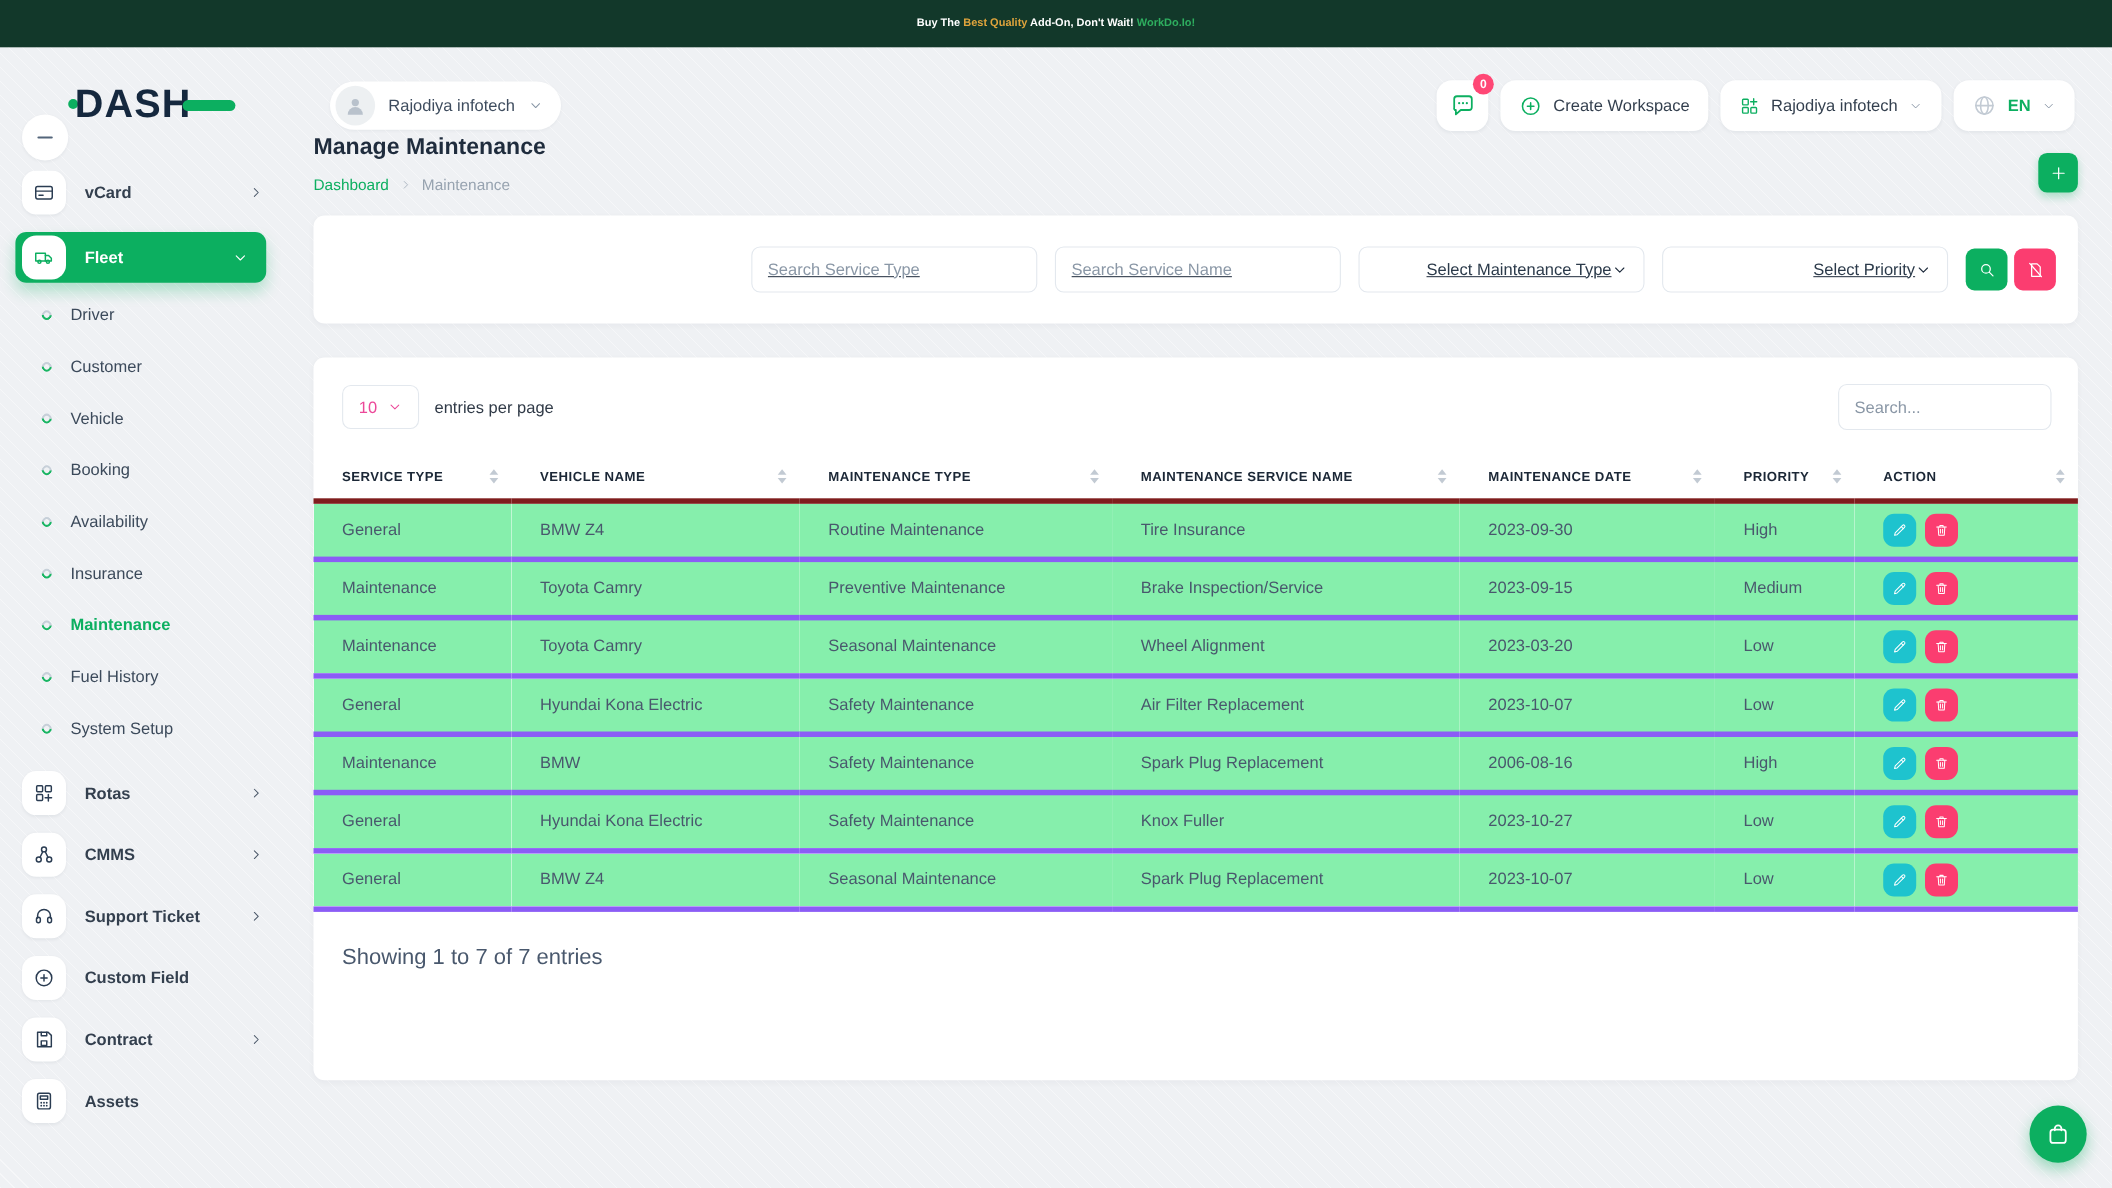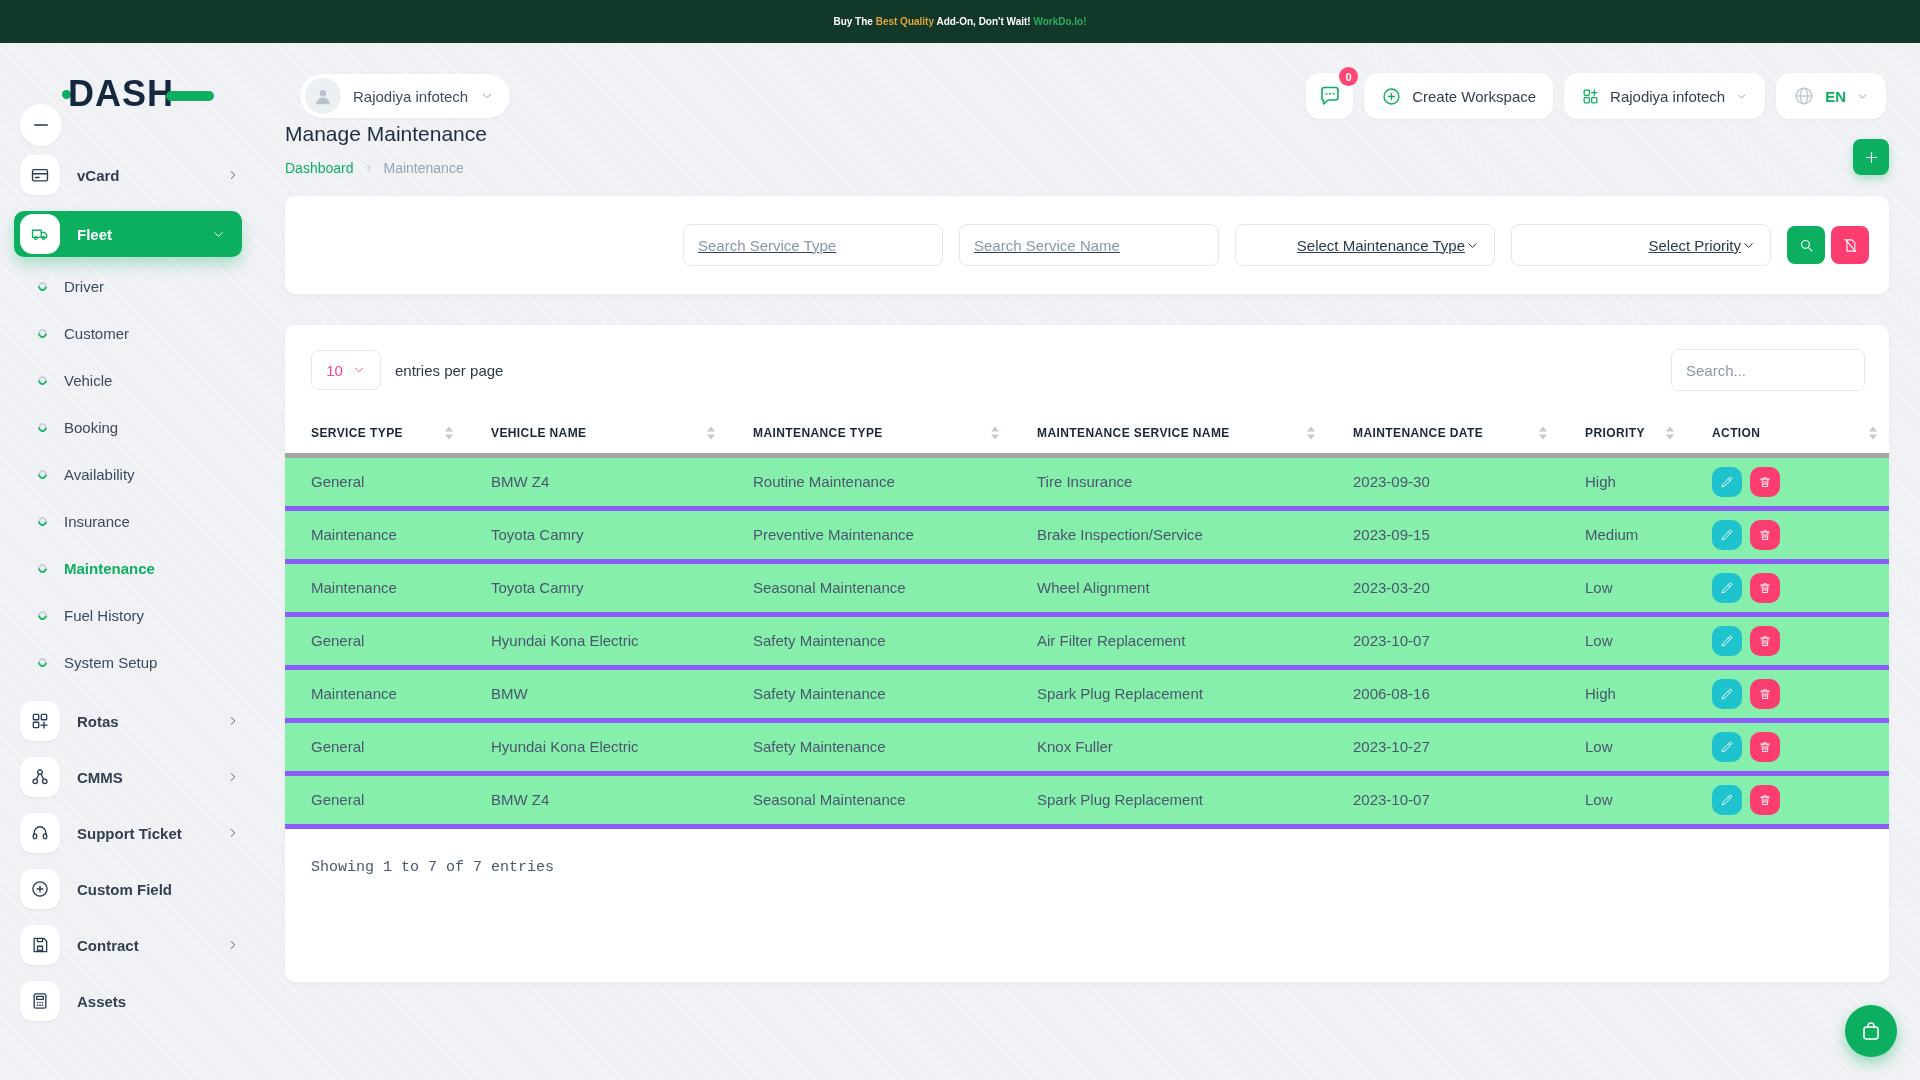--- a/index.html
+++ b/index.html
@@ -54,21 +54,21 @@
   .badge{
     position:absolute; top:-6px; right:-5px; min-width:19px; height:19px; border-radius:10px;
     background:#FF4775; color:#fff; font-size:11px; font-weight:700;
     display:flex; align-items:center; justify-content:center; padding:0 5px;
   }
   .green{ color:#0CAF60; }
   .gray-ic{ color:#C3CBD4; }
   .lang-code{ color:#0CAF60; font-weight:700; }
 
   
-  .page-title{ position:absolute; left:285px; top:122px; font-size:21px; font-weight:400; color:#1F2C3D; }
+  .page-title{ position:absolute; left:285px; top:122px; font-size:21px; font-weight:700; color:#1F2C3D; }
   .breadcrumb{ position:absolute; left:285px; top:160px; display:flex; align-items:center; gap:9px; font-size:14px; }
   .bc-root{ color:#0CAF60; cursor:pointer; }
   .bc-sep{ color:#A5B0BC; }
   .bc-cur{ color:#97A3B0; }
   .add-btn{
     position:absolute; left:1853px; top:139px; width:36px; height:36px; border-radius:8px;
     background:#0CAF60; border:none; color:#fff; cursor:pointer;
     display:flex; align-items:center; justify-content:center;
     box-shadow:0 4px 8px rgba(12,175,96,.3);
   }
@@ -142,37 +142,37 @@
   .tbl-search{
     width:194px; height:42px; border:1px solid #E3E8EE; border-radius:8px; padding:0 14px;
     font-size:15px; color:#333F4E; outline:none; font-family:inherit;
   }
   .tbl-search::placeholder{ color:#8A97A6; }
 
   table{ width:100%; border-collapse:collapse; table-layout:fixed; margin-top:22px; }
   th{
     height:42px; text-align:left; font-size:12px; font-weight:700; color:#1B2736;
     text-transform:uppercase; letter-spacing:.4px; padding:0 8px 0 26px;
-    border-bottom:5px solid #a3a3a3; position:relative; cursor:pointer; background:#fff;
+    border-bottom:5px solid #7f1d1d; position:relative; cursor:pointer; background:#fff;
   }
   .sort{ position:absolute; right:12px; top:50%; transform:translateY(-50%); display:flex; flex-direction:column; gap:3px; }
   .sort i{ display:block; width:0; height:0; border-left:4px solid transparent; border-right:4px solid transparent; }
   .sort .up{ border-bottom:5px solid #C2CAD3; }
   .sort .dn{ border-top:5px solid #C2CAD3; }
   td{
     height:53px; font-size:15px; color:#49586D; padding:0 8px 0 26px;
     border-bottom:5px solid #8b5cf6; background:#86efac; overflow:hidden; white-space:nowrap;
   }
   .action-btns{ display:flex; gap:8px; }
   .row-btn{ width:30px; height:30px; border-radius:10px; border:none; color:#fff;
     display:flex; align-items:center; justify-content:center; cursor:pointer; }
   .row-btn.edit{ background:#1EC3CE; }
   .row-btn.del{ background:#FB3D70; }
   .row-btn svg{ width:14px; height:14px; }
-  .table-footer{ padding:30px 26px; font-size:15px; color:#49586D;font-family:Liberation Mono, monospace; }
+  .table-footer{ padding:30px 26px; font-size:20px; color:#49586D; }
 
   
   .fab{
     position:absolute; left:1845px; top:1005px; width:52px; height:52px; border-radius:50%;
     background:#0CAF60; border:none; color:#fff; cursor:pointer;
     display:flex; align-items:center; justify-content:center;
     box-shadow:0 6px 14px rgba(12,175,96,.4);
   }
 </style>
 </head>

